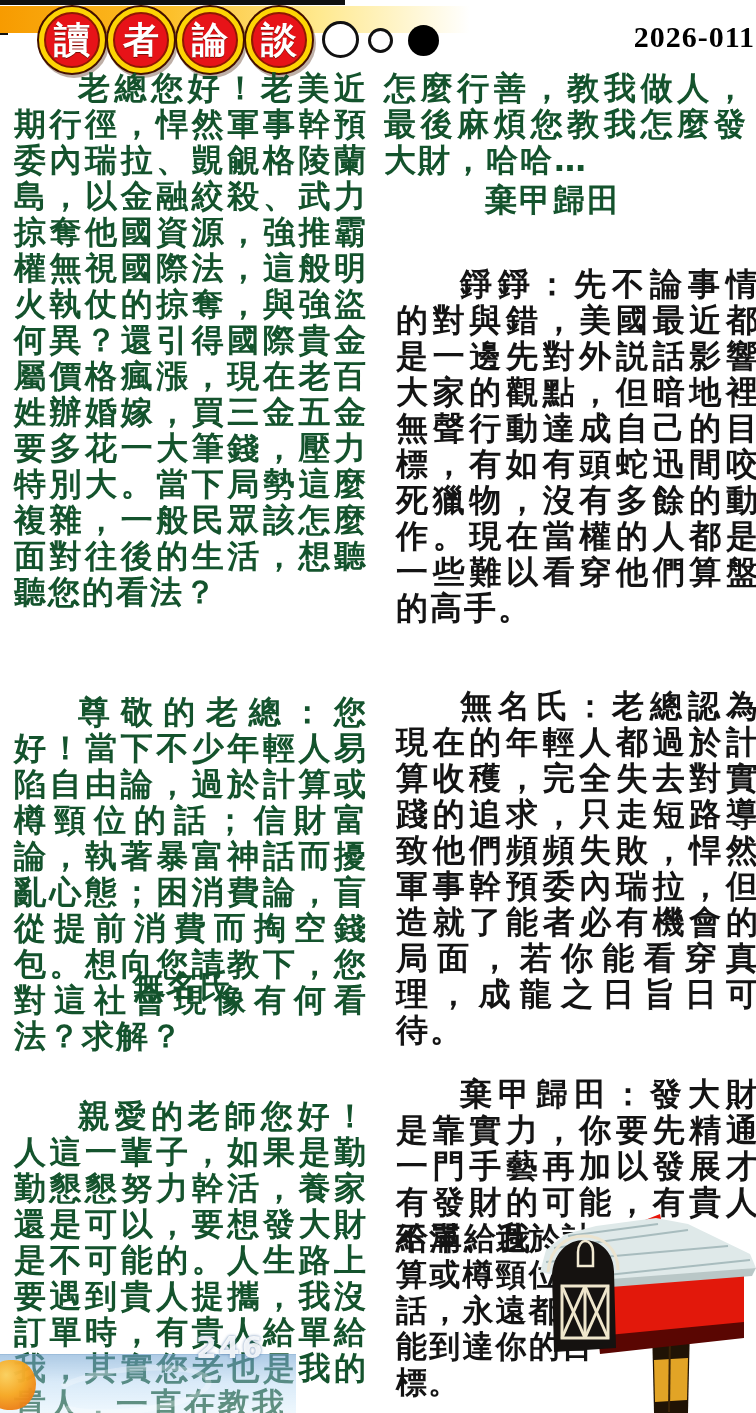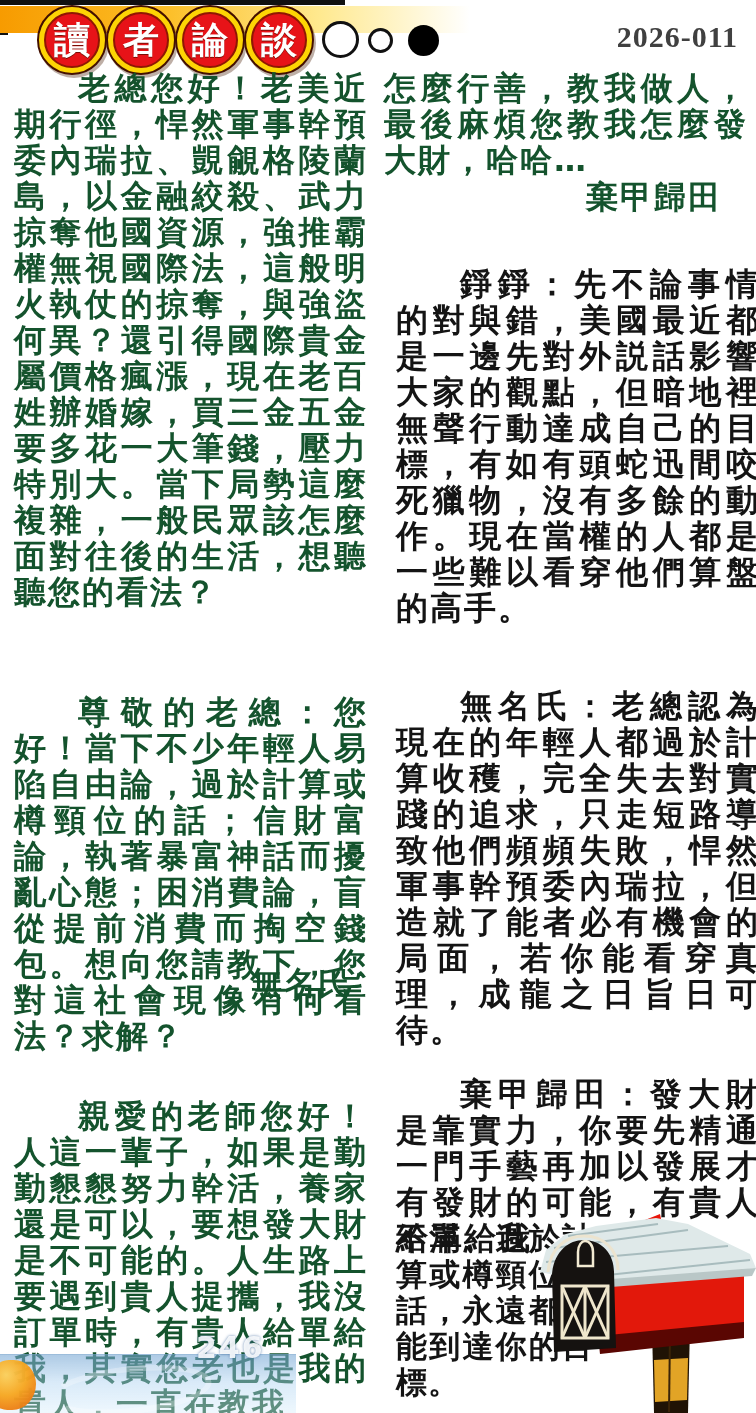--- a/index.html
+++ b/index.html
@@ -23,33 +23,33 @@
   .badge-inner{
     width:56px;height:56px;border-radius:50%;background:#e71318;border:2px solid #8f1703;
     box-sizing:border-box;display:flex;align-items:center;justify-content:center;
   }
   .badge-char{color:#ffffff;font-size:36px;font-weight:bold;line-height:1;
     text-shadow:0 1px 0 #7a0d05;}
   .bullet{position:absolute;border-radius:50%;box-sizing:border-box;}
   .bullet.outline{background:#ffffff;border:3px solid #111111;}
   .bullet.filled{background:#000000;}
   .issue{
-    position:absolute;right:18px;top:20px;color:#404040;
+    position:absolute;right:1px;top:20px;color:#000000;
     font-family:"Liberation Serif","DejaVu Serif",serif;font-size:30px;font-weight:bold;
     letter-spacing:1px;
   }
   
   .cjk{
     position:absolute;font-size:32px;line-height:36px;font-weight:bold;
     letter-spacing:2px;text-align:justify;text-justify:inter-character;
   }
   .red{color:#14532d;}
   .blk{color:#141414;margin-left:12px;}
   .indent{text-indent:2em;}
-  .sig{text-align:right;font-family:Liberation Mono, monospace;}
+  .sig{text-align:center;}
   .colL{left:14px;width:354px;}
   .colR{left:384px;width:364px;}
   .narrow{left:384px;width:198px;font-size:31px;letter-spacing:1px;}
   
   .wm-bar{
     position:absolute;left:0;top:1354px;width:296px;height:59px;
     background:linear-gradient(180deg,rgba(120,168,212,.60) 0%,rgba(170,208,240,.45) 45%,rgba(215,238,252,.40) 100%);
     border-top:1px solid rgba(90,140,190,.55);
   }
   .wm-blob{

